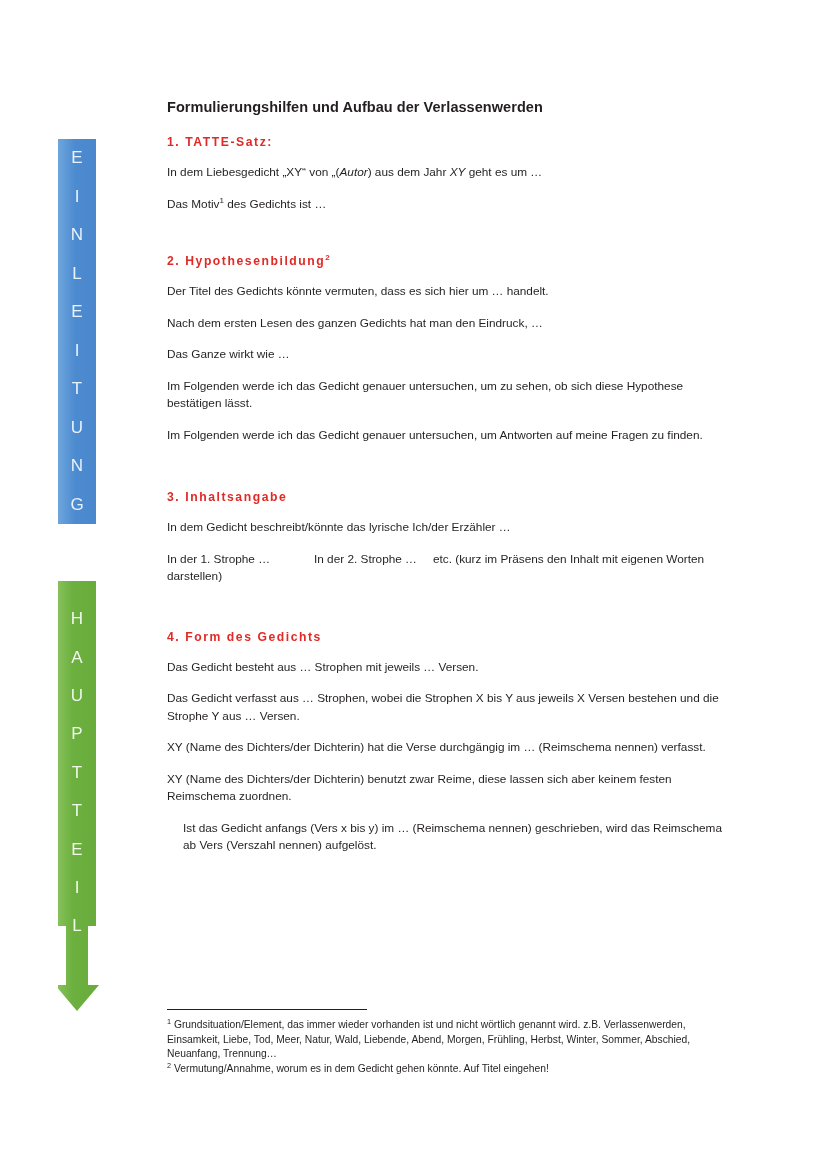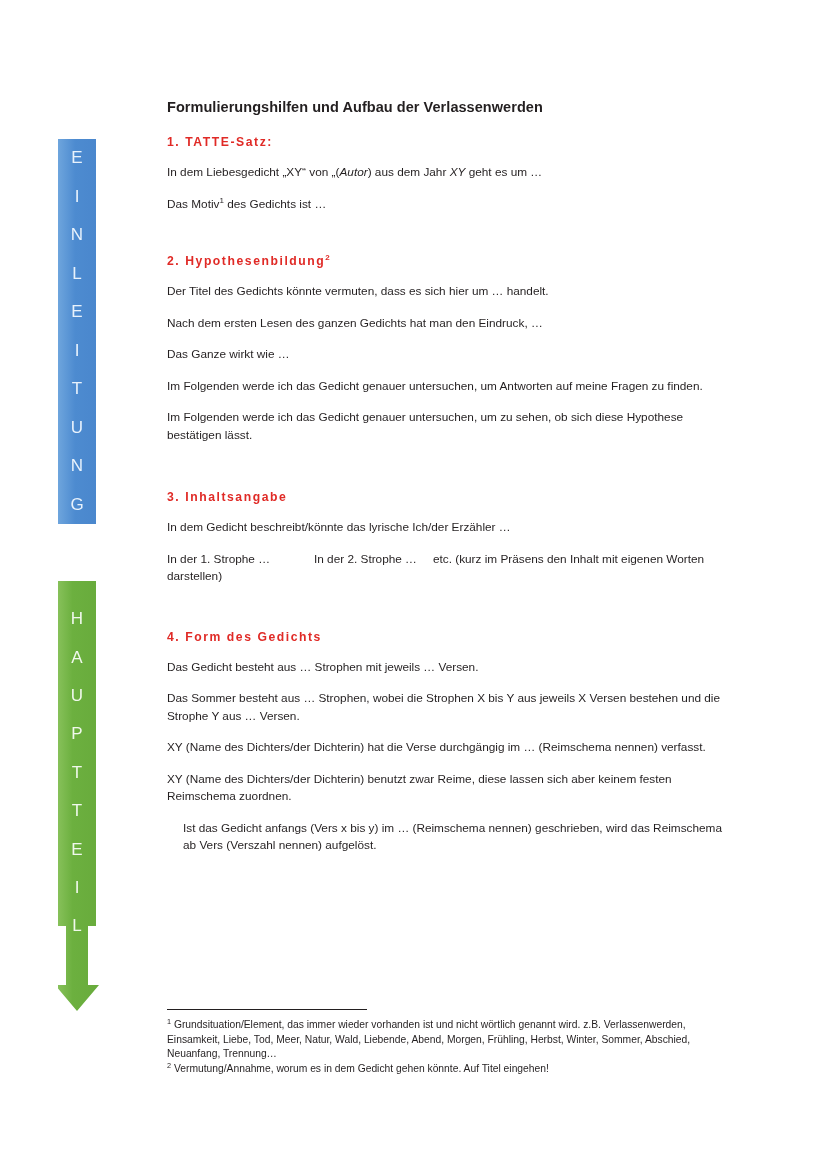--- a/index.html
+++ b/index.html
@@ -195,28 +195,28 @@
   <div class="content">
     <h1 class="doc-title">Formulierungshilfen und Aufbau der Verlassenwerden</h1>
     <div id="sections">
         <div class="sec-head">1. TATTE-Satz:</div>
         <p class="line">In dem Liebesgedicht „XY“ von „(<em>Autor</em>) aus dem Jahr <em>XY</em> geht es um …</p>
         <p class="line">Das Motiv<sup>1</sup> des Gedichts ist …</p>
         <div class="sec-head sec2">2. Hypothesenbildung<sup>2</sup></div>
         <p class="line">Der Titel des Gedichts könnte vermuten, dass es sich hier um … handelt.</p>
         <p class="line">Nach dem ersten Lesen des ganzen Gedichts hat man den Eindruck, …</p>
         <p class="line">Das Ganze wirkt wie …</p>
+        <p class="line">Im Folgenden werde ich das Gedicht genauer untersuchen, um zu sehen, ob sich diese Hypothese bestätigen lässt.</p>
         <p class="line">Im Folgenden werde ich das Gedicht genauer untersuchen, um Antworten auf meine Fragen zu finden.</p>
-        <p class="line">Im Folgenden werde ich das Gedicht genauer untersuchen, um zu sehen, ob sich diese Hypothese bestätigen lässt.</p>
         <div class="sec-head sec3">3. Inhaltsangabe</div>
         <p class="line">In dem Gedicht beschreibt/könnte das lyrische Ich/der Erzähler …</p>
         <p class="line">In der 1. Strophe …<span class="tabgap"></span>In der 2. Strophe …<span class="tabgap-sm"></span>etc. (kurz im Präsens den Inhalt mit eigenen Worten darstellen)</p>
         <div class="sec-head sec4">4. Form des Gedichts</div>
         <p class="line">Das Gedicht besteht aus … Strophen mit jeweils … Versen.</p>
-        <p class="line">Das Sommer besteht aus … Strophen, wobei die Strophen X bis Y aus jeweils X Versen bestehen und die Strophe Y aus  … Versen.</p>
+        <p class="line">Das Gedicht verfasst aus … Strophen, wobei die Strophen X bis Y aus jeweils X Versen bestehen und die Strophe Y aus  … Versen.</p>
         <p class="line">XY (Name des Dichters/der Dichterin) hat die Verse durchgängig im … (Reimschema nennen) verfasst.</p>
         <p class="line">XY (Name des Dichters/der Dichterin) benutzt zwar Reime, diese lassen sich aber keinem festen Reimschema zuordnen.</p>
         <p class="line">Ist das Gedicht anfangs (Vers x bis y) im … (Reimschema nennen) geschrieben, wird das Reimschema ab Vers (Verszahl nennen) aufgelöst.</p>
       </div>
   </div>
 
   <div class="footnotes">
     <div class="fn-rule"></div>
     <div id="footnotes-list">
         <p class="fn"><sup>1</sup> Grundsituation/Element, das immer wieder vorhanden ist und nicht wörtlich genannt wird. z.B. Verlassenwerden, Einsamkeit, Liebe, Tod, Meer, Natur, Wald, Liebende, Abend, Morgen, Frühling, Herbst, Winter, Sommer, Abschied, Neuanfang, Trennung…</p>

